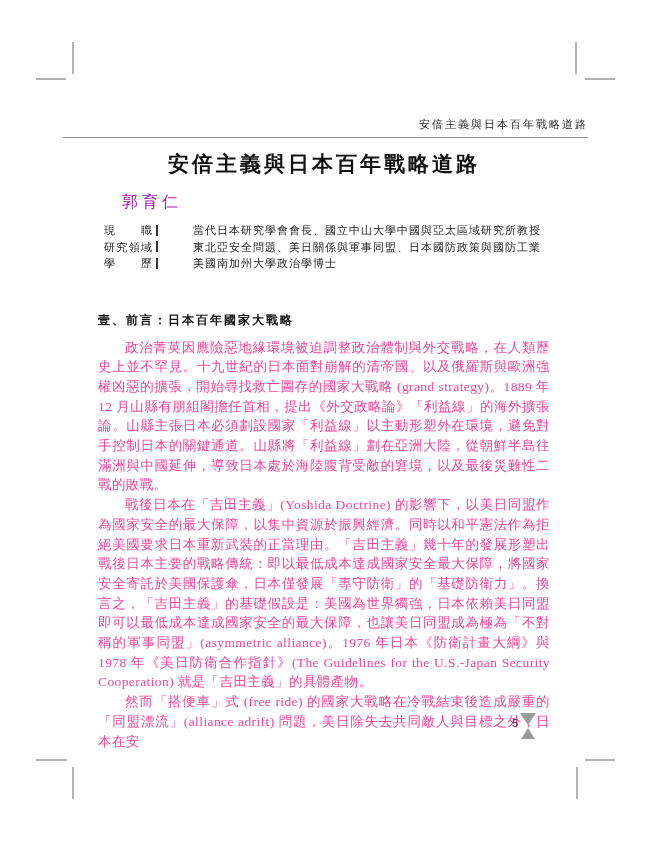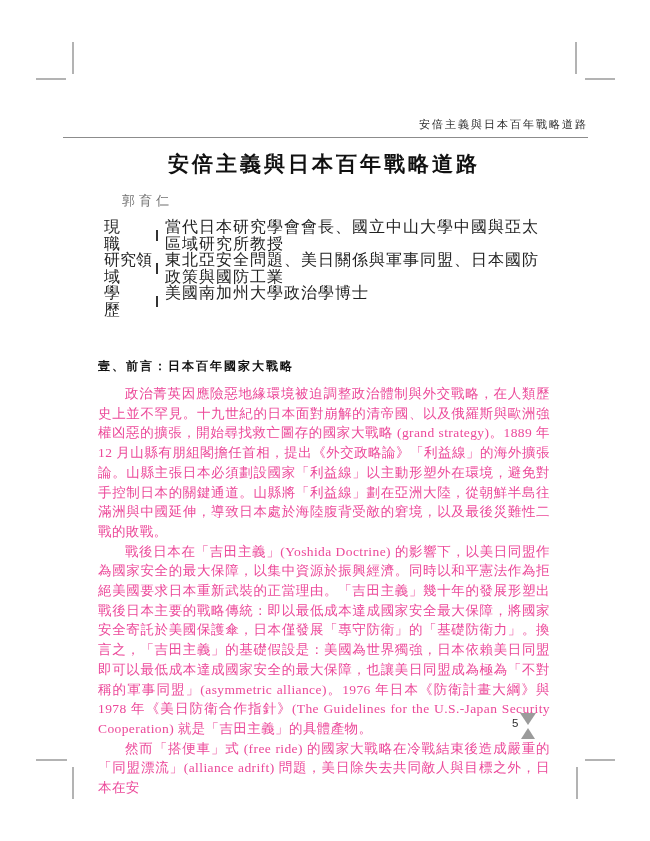--- a/index.html
+++ b/index.html
@@ -33,34 +33,34 @@
     background:#8c8c8c;
   }
 
   .content{position:absolute;left:98px;top:0;width:452px;}
 
   .title{
     margin:150px 0 0 0;text-align:center;
     font-size:21px;font-weight:bold;letter-spacing:3px;color:#111;
   }
   .author{
-    margin:14px 0 0 24px;font-size:13px;letter-spacing:4px;color:#737373;
+    margin:14px 0 0 24px;font-size:16px;letter-spacing:4px;color:#a21caf;
   }
 
-  .author-info{margin:9px 0 0 6px;font-size:16px;color:#222;}
+  .author-info{margin:9px 0 0 6px;font-size:11px;color:#222;}
   .info-row{display:flex;align-items:baseline;line-height:16.5px;}
   .info-label{
     width:48px;flex:0 0 48px;
     text-align:justify;text-align-last:justify;letter-spacing:0;
   }
   .info-bar{
     flex:0 0 auto;width:2px;height:11px;background:#333;
     margin:0 7px 0 4px;align-self:center;
   }
-  .info-value{letter-spacing:1px;}
+  .info-value{letter-spacing:1px;margin-left:28px;}
 
   .section-heading{
     margin:40px 0 0 0;
     font-size:12px;font-weight:bold;letter-spacing:2px;color:#111;
   }
 
   .body-text{margin-top:9px;}
   .body-text p{
     margin:0;padding:0;
     font-size:13.5px;line-height:19.7px;

